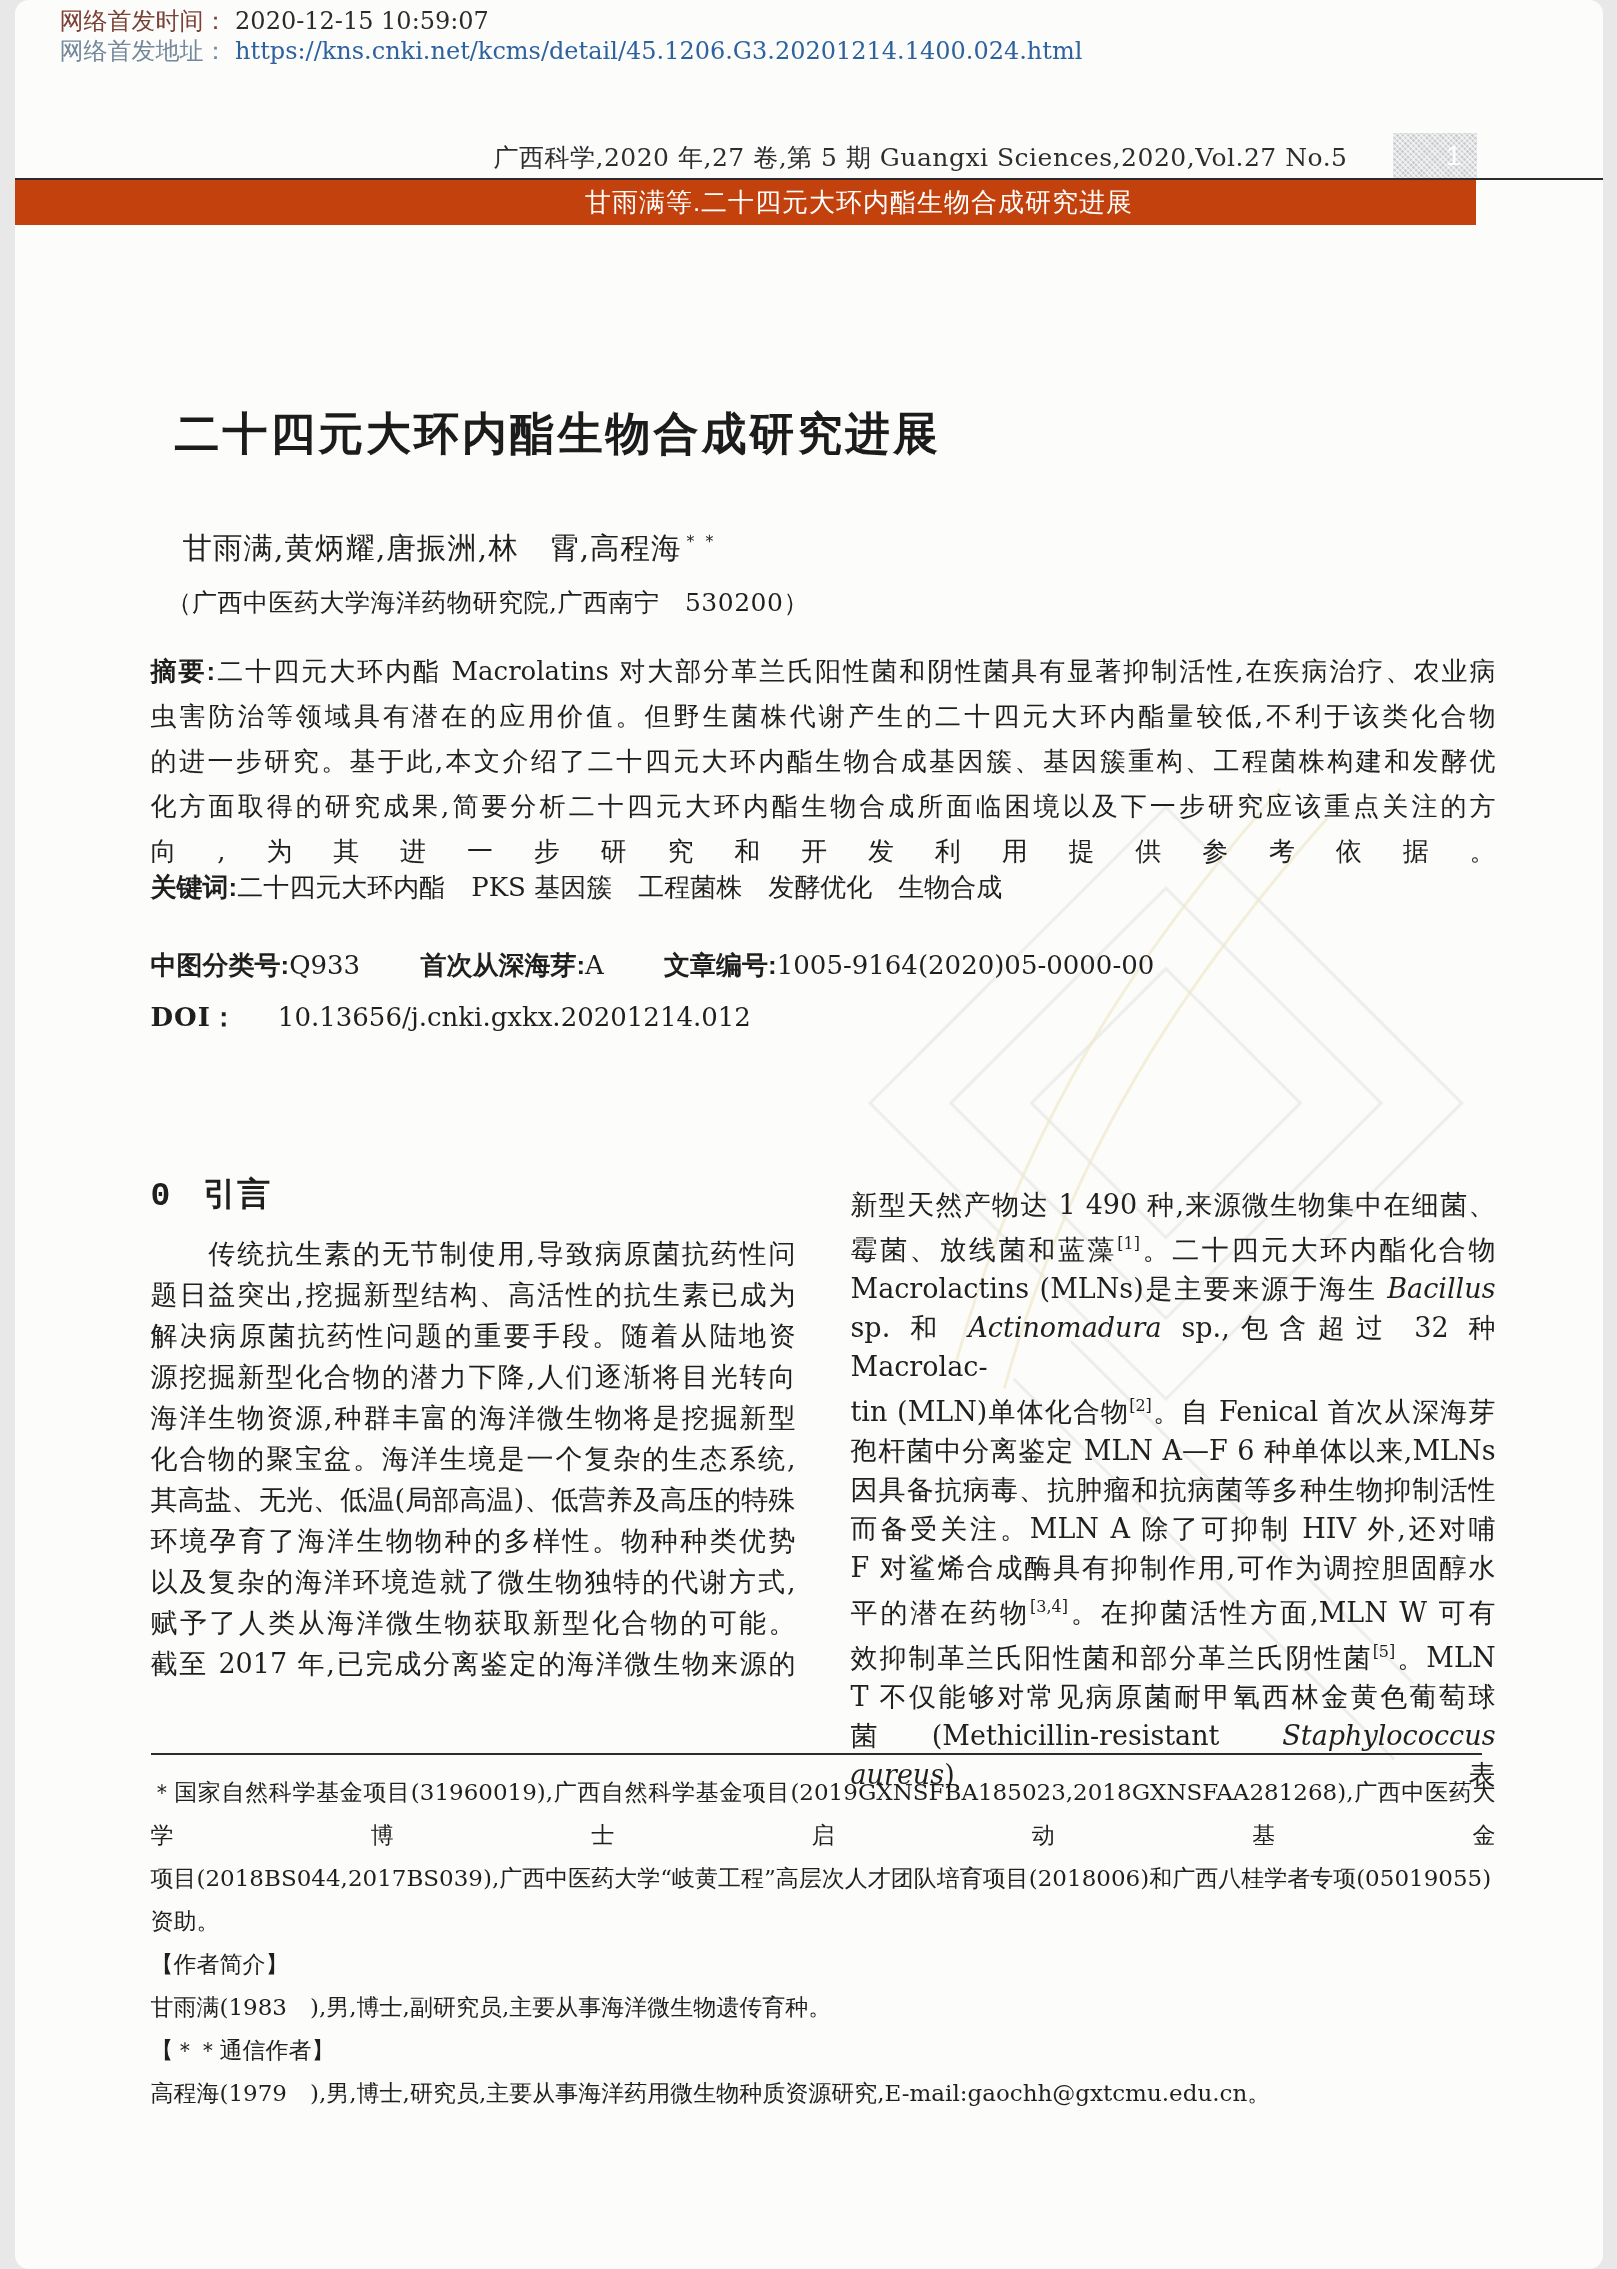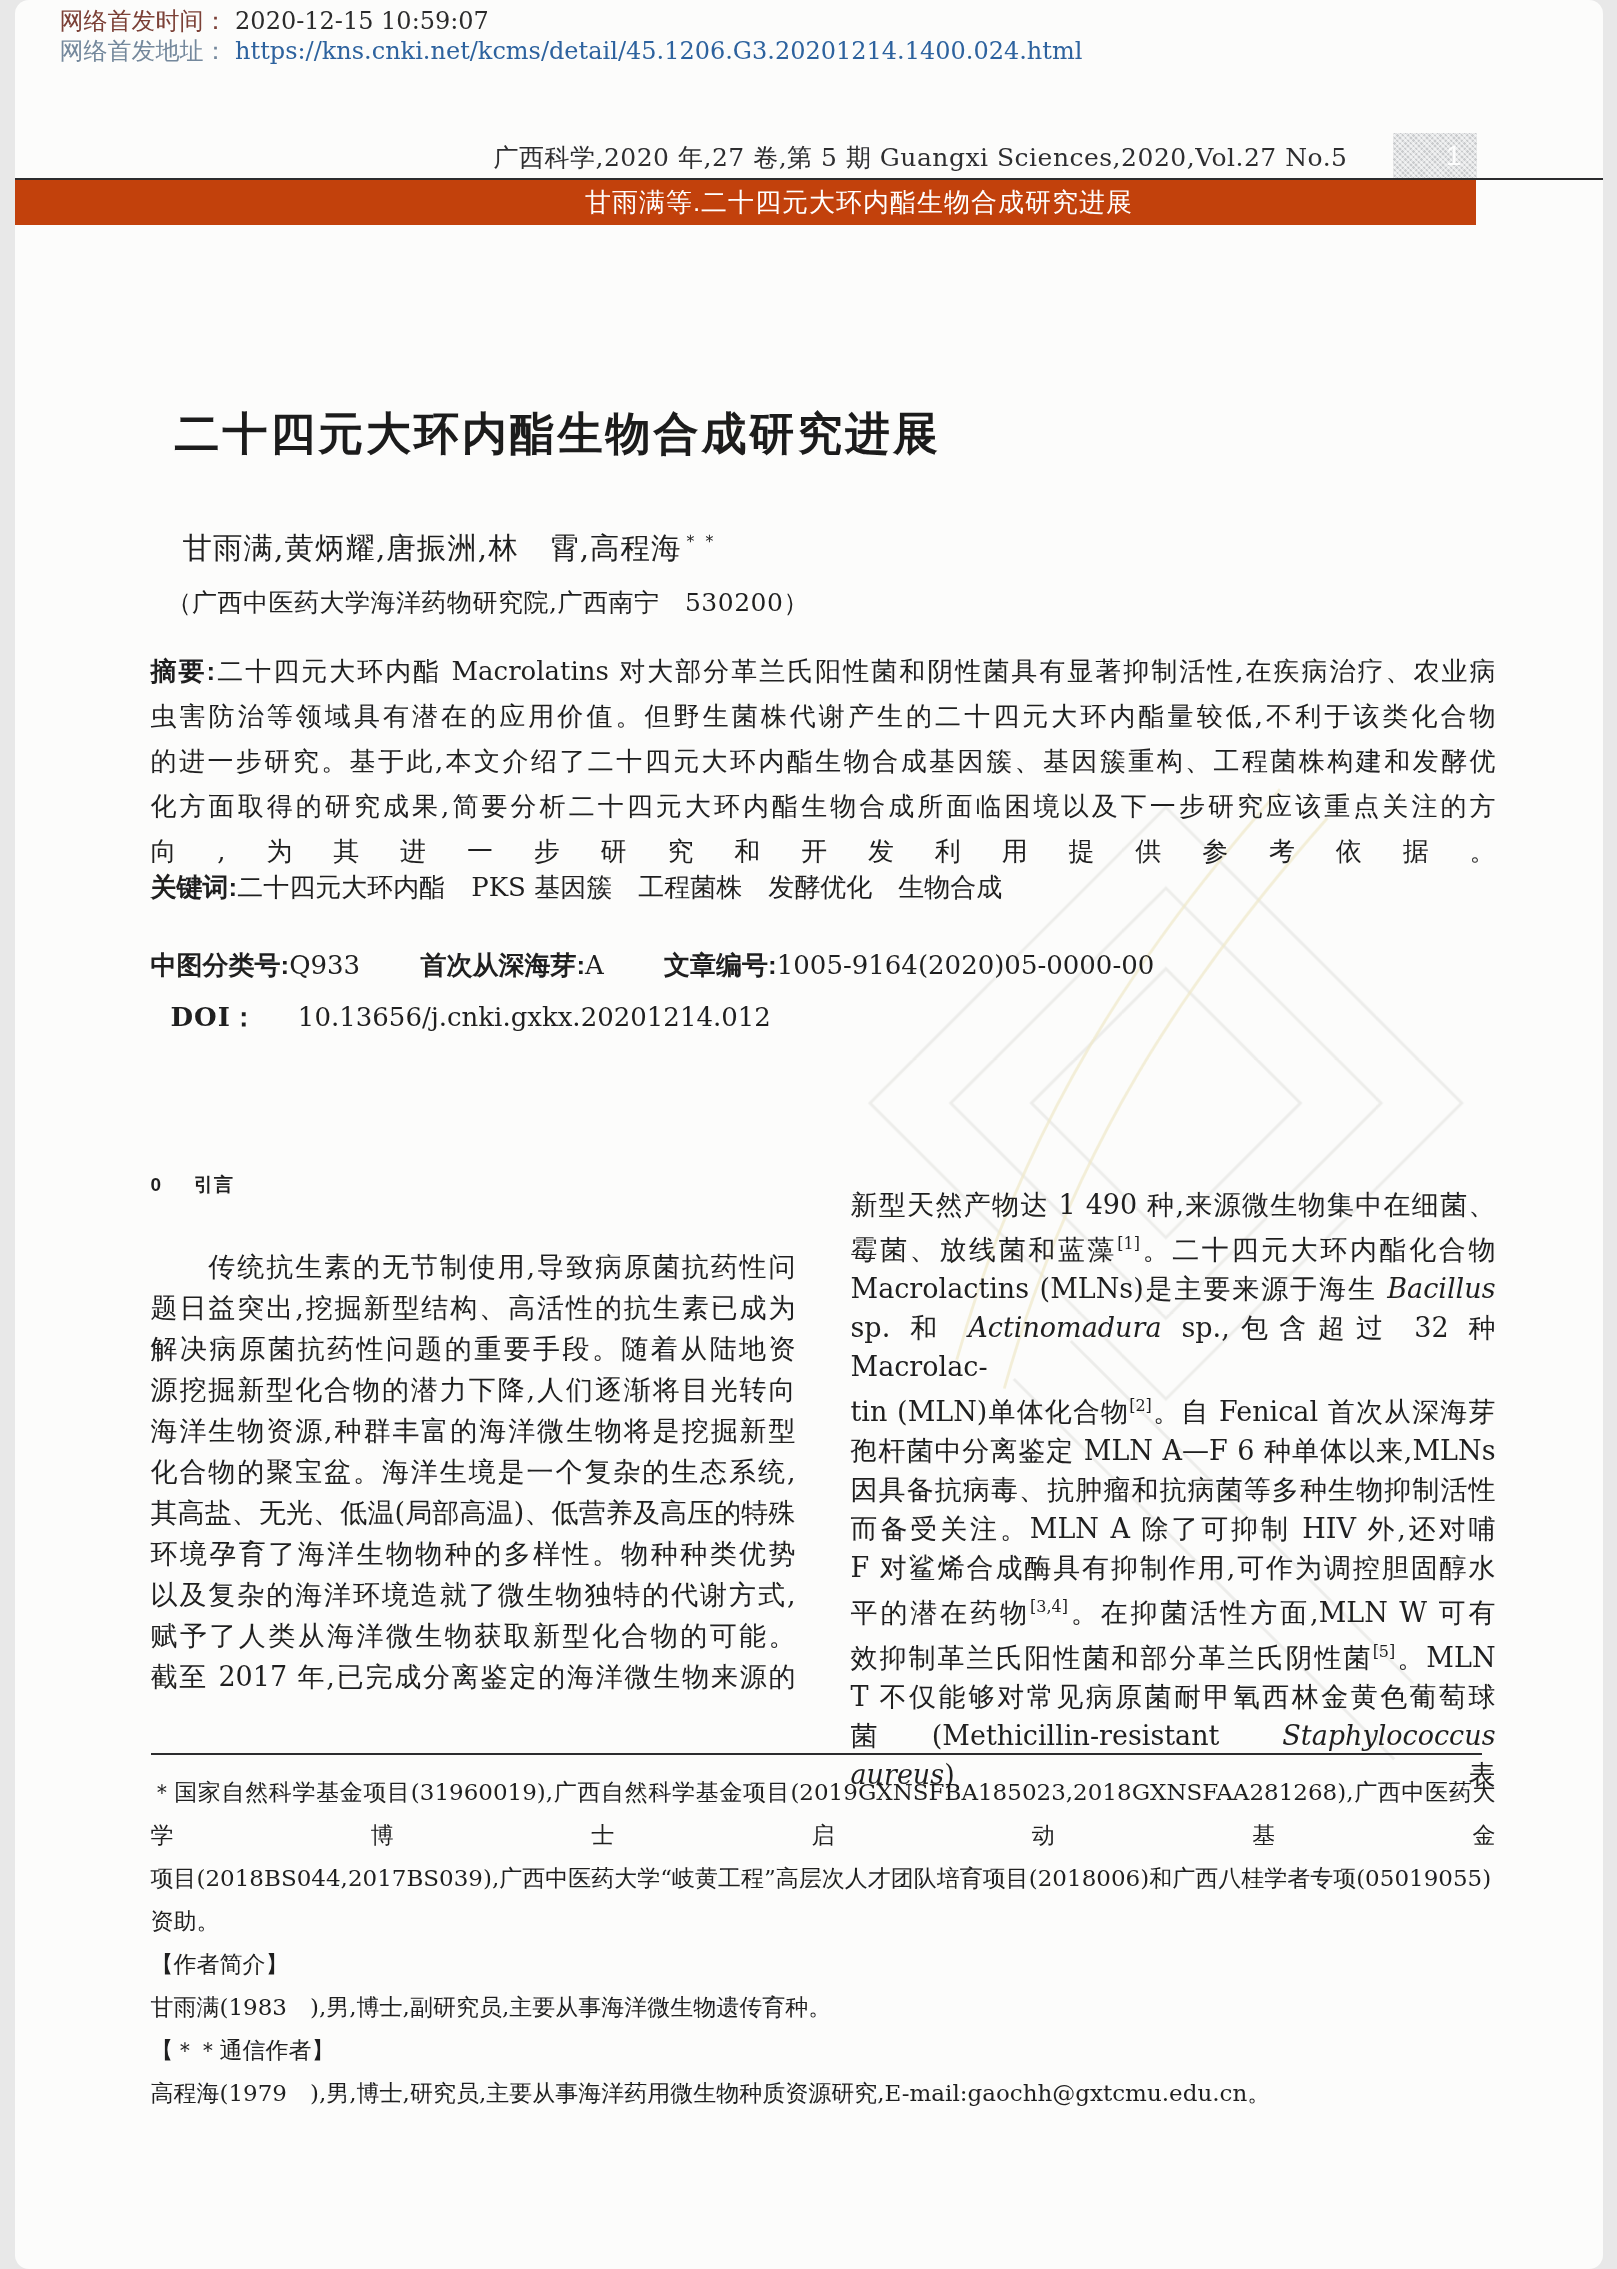--- a/index.html
+++ b/index.html
@@ -36,28 +36,28 @@
   
   .abstract{position:absolute;left:136px;top:649px;width:1345px;font-size:26px;line-height:45px;}
   .abs-line{text-align:justify;text-align-last:justify;}
   b{font-family:"Liberation Sans",sans-serif;}
   .keywords{position:absolute;left:136px;top:870px;font-size:26px;}
   .kw-label{font-family:Liberation Sans, sans-serif;font-weight:700;}
   .class-line{position:absolute;left:136px;top:948px;font-size:26px;}
   .cl-label{font-family:"Liberation Sans",sans-serif;font-weight:700;}
   .cl-gap{margin-left:52px;}
   .doi-line{position:absolute;left:136px;top:1000px;font-size:26px;}
-  .doi-label{font-weight:700;letter-spacing:1px;margin-left:20px;}
+  .doi-label{font-weight:700;letter-spacing:1px;}
   .doi-val{margin-left:40px;}
 
   
   .col{position:absolute;width:645px;font-size:27px;}
   .col-left{left:136px;top:1172px;}
   .col-right{left:836px;top:1185px;}
-  .sec-head{font-family:Liberation Sans, sans-serif;font-weight:700;font-size:19px;margin-bottom:48px;letter-spacing:1px;}
+  .sec-head{font-family:Liberation Mono, monospace;font-weight:700;font-size:33px;margin-bottom:16px;letter-spacing:1px;}
   .sec-num{margin-right:32px;}
   .body-line{line-height:41px;text-align:justify;text-align-last:justify;}
   .col-right .body-line{line-height:39px;}
   .body-line sup{font-size:16px;}
 
   
   .fn-rule{position:absolute;left:136px;top:1753px;width:1331px;height:1.9px;background:#2c2c2e;}
   .footnotes{position:absolute;left:136px;top:1771px;width:1345px;font-size:23px;}
   .fn-line{line-height:43px;}
   .footnotes .fn-line:first-child{text-align:justify;text-align-last:justify;}

